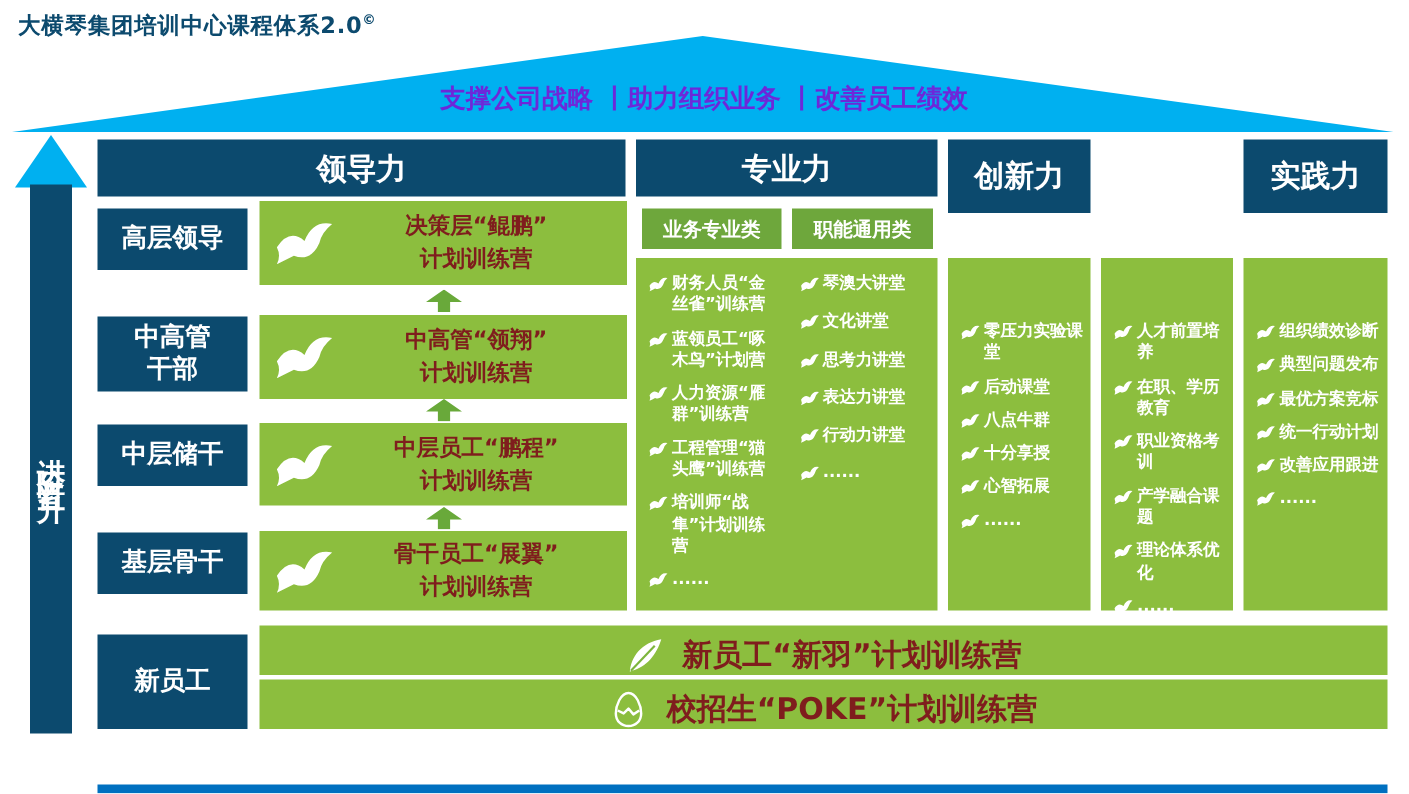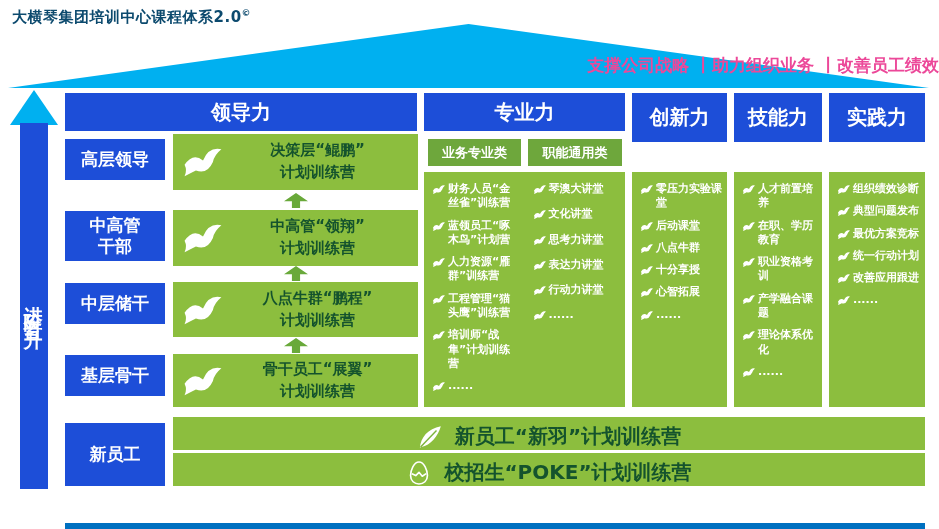--- a/index.html
+++ b/index.html
@@ -2,30 +2,30 @@
 <html><head>
 <meta charset="utf-8">
 <style>
   * { margin:0; padding:0; box-sizing:border-box; }
   html,body { background:#ffffff; }
   .canvas {
     position:relative; width:939px; height:529px; background:#fff;
     font-family:"DejaVu Sans","Liberation Sans",sans-serif; overflow:hidden;
   }
   .abs { position:absolute; }
-  .cyan { background:#1d4ed8; color:#fff; }
-  .green { background:#8CBE3E; color:#14532d; }
+  .cyan { background:#0c4a6e; color:#fff; }
+  .green { background:#8CBE3E; color:#7f1d1d; }
   .center { display:flex; align-items:center; justify-content:center; text-align:center; }
 
   .title { left:12px; top:8px; font-size:15px; font-weight:bold; color:#0c4a6e; letter-spacing:0.5px; }
   .title sup { font-size:9px; }
 
   .roof { left:8px; top:24px; width:921px; height:64px; background:#00B0F0;
           clip-path:polygon(0 100%, 50% 0, 100% 100%); }
-  .roof-text { left:0; right:0; top:54px; text-align:right; color:#ec4899; font-weight:bold; font-size:17px; }
+  .roof-text { left:0; right:0; top:54px; text-align:center; color:#6d28d9; font-weight:bold; font-size:17px; }
 
   .arrow-head { left:10px; top:90px; width:0; height:0;
     border-left:24px solid transparent; border-right:24px solid transparent;
     border-bottom:35px solid #00B0F0; }
   .arrow-shaft { left:20px; top:123px; width:28px; height:366px; }
   .vtext { writing-mode:vertical-rl; text-orientation:upright; font-size:19px; font-weight:bold;
            color:#fff; letter-spacing:8px; }
 
   .hdr { font-size:20px; font-weight:bold; }
   .hdr-lead { left:65px;  top:93px; width:352px; height:38px; }
@@ -58,21 +58,21 @@
   .chip-gen { left:528px; top:139px; width:94px; height:27px; }
 
   .panel { background:#8CBE3E; }
   .panel-prof { left:424px; top:172px; width:201px; height:235px; }
   .panel-inno { left:632px; top:172px; width:95px;  height:235px; }
   .panel-skill{ left:734px; top:172px; width:88px;  height:235px; }
   .panel-prac { left:829px; top:172px; width:96px;  height:235px; }
 
   .prof-cols { display:flex; height:100%; }
   .prof-col { width:50%; padding:10px 4px 0 8px; }
-  .plist { padding:10px 4px 0 8px; }
+  .plist { padding:10px 4px 0 8px;margin-top:32px; }
 
   .item { display:flex; align-items:flex-start; margin-bottom:8px; color:#fff; }
   .item-wide { margin-bottom:11px; }
   .bullet { flex:0 0 16px; width:16px; height:11px; margin-top:2px; color:#fff; }
   .bullet svg { width:14px; height:11px; display:block; }
   .txt { font-size:11px; font-weight:bold; line-height:1.3; }
 
   .nrow { left:173px; width:752px; display:flex; align-items:flex-end; justify-content:center; gap:12px;
           font-size:20px; font-weight:bold; }
   .nrow-1 { top:417px; height:33px; }
@@ -115,21 +115,20 @@
   <div class="abs roof-text">支撑公司战略 丨助力组织业务 丨改善员工绩效</div>
 
   <div class="abs arrow-head"></div>
   <div class="abs arrow-shaft cyan center">
     <span class="vtext">进阶晋升</span>
   </div>
 
   <div class="abs cyan center hdr hdr-lead">领导力</div>
   <div class="abs cyan center hdr hdr-prof">专业力</div>
   <div class="abs cyan center hdr hdr-inno">创新力</div>
-  <div class="abs cyan center hdr hdr-skill">技能力</div>
   <div class="abs cyan center hdr hdr-prac">实践力</div>
 
   <div class="abs cyan center lvl lvl-1">高层领导</div>
   <div class="abs cyan center lvl lvl-2">中高管
 干部</div>
   <div class="abs cyan center lvl lvl-3">中层储干</div>
   <div class="abs cyan center lvl lvl-4">基层骨干</div>
   <div class="abs cyan center lvl lvl-5">新员工</div>
 
   <div class="abs green camp camp-1">
@@ -151,21 +150,21 @@
     <span class="camp-text">中高管“领翔”
 计划训练营</span>
   </div>
   <div class="abs lead-arrow la-2"></div>
   <div class="abs green camp camp-3">
     <span class="camp-bird">
         <svg>
           <use href="#bird"></use>
         </svg>
       </span>
-    <span class="camp-text">八点牛群“鹏程”
+    <span class="camp-text">中层员工“鹏程”
 计划训练营</span>
   </div>
   <div class="abs lead-arrow la-3"></div>
   <div class="abs green camp camp-4">
     <span class="camp-bird">
         <svg>
           <use href="#bird"></use>
         </svg>
       </span>
     <span class="camp-text">骨干员工“展翼”

